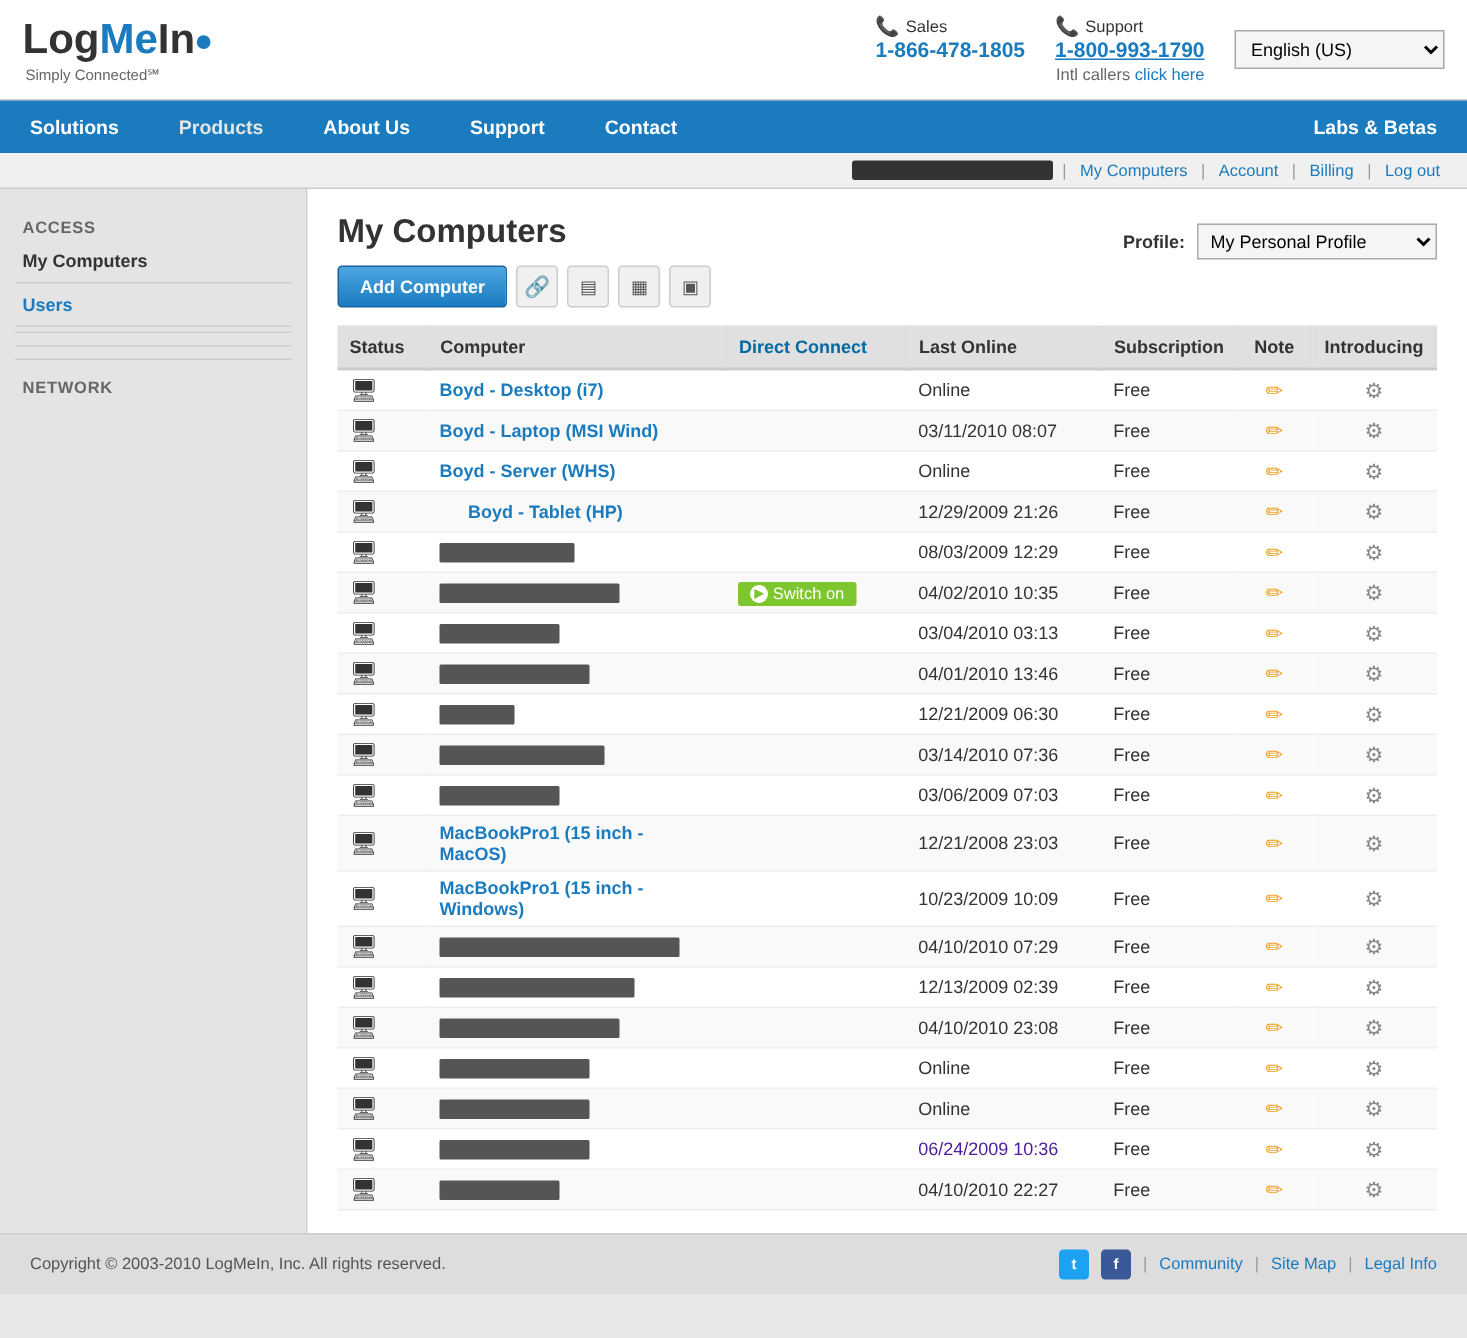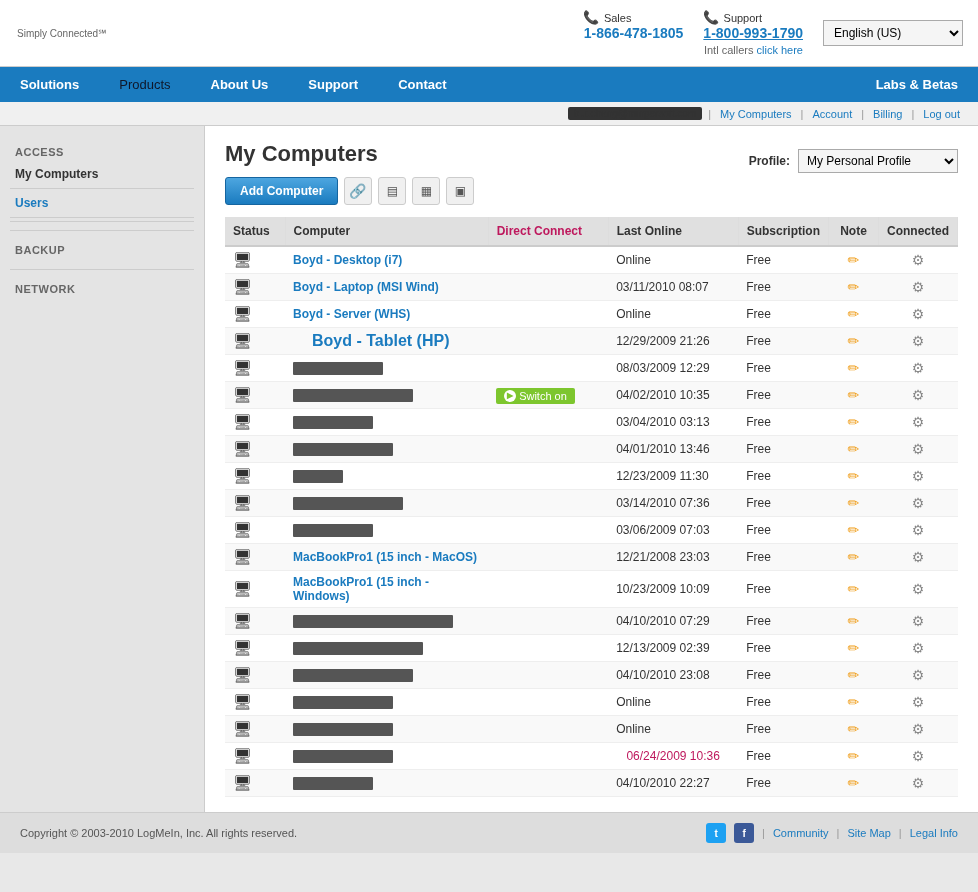--- a/index.html
+++ b/index.html
@@ -53,20 +53,23 @@
 
     
     #footer { background: #e0e0e0; border-top: 1px solid #ccc; padding: 12px 20px; display: flex; align-items: center; justify-content: space-between; font-size: 11px; color: #555; }
   </style>
 </head>
 <body>
 
 <div id="top-bar">
   <div id="logo-area">
     <div style="cursor:pointer;">
+      <span style="font-size:28px; font-weight:900; color:#333; font-family:Arial Black,Arial,sans-serif;">
+        <span>Log</span><span style="color:#1a7bbf;">Me</span><span>In</span><span style="color:#1a7bbf; font-size:32px; line-height:0; vertical-align:middle;">•</span>
+      </span>
       <div style="font-size:10px;color:#666;margin-left:2px;">Simply Connected℠</div>
     </div>
   </div>
 
   <div id="contact-info" style="display:flex; gap:20px; align-items:flex-start;">
     <div class="contact-block">
       <div style="display:flex;align-items:center;gap:4px;">
         <span style="font-size:13px;">📞</span>
         <span style="font-size:11px;color:#333;">Sales</span>
       </div>
@@ -90,21 +93,21 @@
       <option>English (US)</option>
       <option>Español</option>
       <option>Français</option>
       <option>Deutsch</option>
     </select>
   </div>
 </div>
 
 <div id="nav-bar" style="background:#1a7bbf;display:flex;align-items:center;">
   <a class="nav-item" href="#" style="color:#fff;padding:10px 20px;font-size:13px;font-weight:bold;text-decoration:none;display:inline-block;">Solutions</a>
-  <a class="nav-item" href="#" style="color:#0f172a;padding:10px 20px;font-size:13px;font-weight:normal;text-decoration:none;display:inline-block;">Products</a>
+  <a class="nav-item" href="#" style="color:#e5e5e5;padding:10px 20px;font-size:13px;font-weight:bold;text-decoration:none;display:inline-block;">Products</a>
   <a class="nav-item" href="#" style="color:#fff;padding:10px 20px;font-size:13px;font-weight:bold;text-decoration:none;display:inline-block;">About Us</a>
   <a class="nav-item" href="#" style="color:#fff;padding:10px 20px;font-size:13px;font-weight:bold;text-decoration:none;display:inline-block;">Support</a>
   <a class="nav-item" href="#" style="color:#fff;padding:10px 20px;font-size:13px;font-weight:bold;text-decoration:none;display:inline-block;">Contact</a>
   <div style="flex:1;"></div>
   <a class="nav-right" href="#" style="color:#fff;padding:0 20px;font-size:13px;font-weight:bold;text-decoration:none;">Labs &amp; Betas</a>
 </div>
 
 <div id="sub-nav" style="background:#f0f0f0;border-bottom:1px solid #ccc;padding:5px 15px;display:flex;align-items:center;justify-content:flex-end;font-size:11px;color:#333;gap:6px;">
   <span style="background:#333;color:#333;border-radius:2px;padding:1px 6px;font-size:10px;min-width:120px;display:inline-block;">b..t.chang@mingersoft.com</span>
   <span style="color:#999;">|</span>
@@ -124,21 +127,20 @@
     <div class="sidebar-item" style="padding:4px 15px;">
       <a href="#" style="color:#333;text-decoration:none;font-size:12px;font-weight:bold;">My Computers</a>
     </div>
     <hr style="border:none;border-top:1px solid #ccc;margin:3px 10px;">
     <div class="sidebar-item" style="padding:4px 15px;">
       <a href="#" style="color:#1a7bbf;text-decoration:none;font-size:12px;font-weight:bold;">Users</a>
     </div>
     <hr style="border:none;border-top:1px solid #ccc;margin:3px 10px;">
     <hr style="border:none;border-top:1px solid #ccc;margin:3px 10px;">
     <hr style="border:none;border-top:1px solid #ccc;margin:8px 10px;">
-    <div style="color:#666;font-size:11px;font-weight:bold;padding:5px 15px;text-transform:uppercase;letter-spacing:0.5px;">BACKUP</div>
     <hr style="border:none;border-top:1px solid #ccc;margin:8px 10px;">
     <div style="color:#666;font-size:11px;font-weight:bold;padding:5px 15px;text-transform:uppercase;letter-spacing:0.5px;">NETWORK</div>
 
   </div>
 
   <div id="content" style="flex:1;padding:15px 20px;background:#fff;">
 
     <div style="display:flex;align-items:flex-start;justify-content:space-between;margin-bottom:12px;">
       <div>
         <h1 style="font-size:22px;color:#333;font-weight:bold;margin-bottom:10px;">My Computers</h1>
@@ -156,25 +158,25 @@
           <option>My Personal Profile</option>
         </select>
       </div>
     </div>
 
     <table id="computers-table" style="width:100%;border-collapse:collapse;background:#fff;">
       <thead>
         <tr style="background:#e0e0e0;border-bottom:2px solid #ccc;">
           <th style="padding:7px 8px;text-align:left;font-size:12px;color:#333;font-weight:bold;border-right:1px solid #ddd;width:60px;">Status</th>
           <th style="padding:7px 8px;text-align:left;font-size:12px;color:#333;font-weight:bold;border-right:1px solid #ddd;">Computer</th>
-          <th style="padding:7px 8px;text-align:left;font-size:12px;color:#be185d;font-weight:bold;border-right:1px solid #ddd;width:120px;">Direct Connect</th>
+          <th style="padding:7px 8px;text-align:left;font-size:12px;color:#0369a1;font-weight:bold;border-right:1px solid #ddd;width:120px;">Direct Connect</th>
           <th style="padding:7px 8px;text-align:left;font-size:12px;color:#333;font-weight:bold;border-right:1px solid #ddd;width:130px;">Last Online</th>
           <th style="padding:7px 8px;text-align:left;font-size:12px;color:#333;font-weight:bold;border-right:1px solid #ddd;width:90px;">Subscription</th>
           <th style="padding:7px 8px;text-align:center;font-size:12px;color:#333;font-weight:bold;border-right:1px solid #ddd;width:50px;">Note</th>
-          <th style="padding:7px 8px;text-align:center;font-size:12px;color:#333;font-weight:bold;width:70px;">Connected</th>
+          <th style="padding:7px 8px;text-align:center;font-size:12px;color:#333;font-weight:bold;width:70px;">Introducing</th>
         </tr>
       </thead>
       <tbody id="computers-tbody">
 
         <tr style="border-bottom:1px solid #eee;">
           <td style="padding:4px 8px;vertical-align:middle;"><span style="font-size:15px;">🖥</span></td>
           <td style="padding:4px 8px;vertical-align:middle;"><a href="#" style="color:#1a7bbf;text-decoration:none;font-weight:bold;font-size:12px;">Boyd - Desktop (i7)</a></td>
           <td style="padding:4px 8px;vertical-align:middle;"></td>
           <td style="padding:4px 8px;vertical-align:middle;font-size:12px;color:#333;">Online</td>
           <td style="padding:4px 8px;vertical-align:middle;font-size:12px;">Free</td>
@@ -197,21 +199,21 @@
           <td style="padding:4px 8px;vertical-align:middle;"><a href="#" style="color:#1a7bbf;text-decoration:none;font-weight:bold;font-size:12px;">Boyd - Server (WHS)</a></td>
           <td style="padding:4px 8px;vertical-align:middle;"></td>
           <td style="padding:4px 8px;vertical-align:middle;font-size:12px;color:#333;">Online</td>
           <td style="padding:4px 8px;vertical-align:middle;font-size:12px;">Free</td>
           <td style="padding:4px 8px;text-align:center;vertical-align:middle;"><span style="color:#f0a020;font-size:14px;cursor:pointer;">✏</span></td>
           <td style="padding:4px 8px;text-align:center;vertical-align:middle;"><span style="color:#888;font-size:14px;cursor:pointer;">⚙</span></td>
         </tr>
 
         <tr style="border-bottom:1px solid #eee;background:#f9f9f9;">
           <td style="padding:4px 8px;vertical-align:middle;"><span style="font-size:15px;">🖥</span></td>
-          <td style="padding:4px 8px;vertical-align:middle;"><a href="#" style="color:#1a7bbf;text-decoration:none;font-weight:bold;font-size:16px;padding-left:19px;">Boyd - Tablet (HP)</a></td>
+          <td style="padding:4px 8px;vertical-align:middle;"><a href="#" style="color:#1a7bbf;text-decoration:none;font-weight:bold;font-size:12px;padding-left:19px;">Boyd - Tablet (HP)</a></td>
           <td style="padding:4px 8px;vertical-align:middle;"></td>
           <td style="padding:4px 8px;vertical-align:middle;font-size:12px;color:#333;">12/29/2009 21:26</td>
           <td style="padding:4px 8px;vertical-align:middle;font-size:12px;">Free</td>
           <td style="padding:4px 8px;text-align:center;vertical-align:middle;"><span style="color:#f0a020;font-size:14px;cursor:pointer;">✏</span></td>
           <td style="padding:4px 8px;text-align:center;vertical-align:middle;"><span style="color:#888;font-size:14px;cursor:pointer;">⚙</span></td>
         </tr>
 
         <tr style="border-bottom:1px solid #eee;">
           <td style="padding:4px 8px;vertical-align:middle;"><span style="font-size:15px;">🖥</span></td>
           <td style="padding:4px 8px;vertical-align:middle;"><span style="display:inline-block;background:#555;color:transparent;border-radius:1px;min-width:90px;height:13px;vertical-align:middle;"></span></td>
@@ -249,21 +251,21 @@
           <td style="padding:4px 8px;vertical-align:middle;font-size:12px;color:#333;">04/01/2010 13:46</td>
           <td style="padding:4px 8px;vertical-align:middle;font-size:12px;">Free</td>
           <td style="padding:4px 8px;text-align:center;vertical-align:middle;"><span style="color:#f0a020;font-size:14px;cursor:pointer;">✏</span></td>
           <td style="padding:4px 8px;text-align:center;vertical-align:middle;"><span style="color:#888;font-size:14px;cursor:pointer;">⚙</span></td>
         </tr>
 
         <tr style="border-bottom:1px solid #eee;">
           <td style="padding:4px 8px;vertical-align:middle;"><span style="font-size:15px;">🖥</span></td>
           <td style="padding:4px 8px;vertical-align:middle;"><span style="display:inline-block;background:#555;color:transparent;border-radius:1px;min-width:50px;height:13px;vertical-align:middle;"></span></td>
           <td style="padding:4px 8px;vertical-align:middle;"></td>
-          <td style="padding:4px 8px;vertical-align:middle;font-size:12px;color:#333;">12/23/2009 11:30</td>
+          <td style="padding:4px 8px;vertical-align:middle;font-size:12px;color:#333;">12/21/2009 06:30</td>
           <td style="padding:4px 8px;vertical-align:middle;font-size:12px;">Free</td>
           <td style="padding:4px 8px;text-align:center;vertical-align:middle;"><span style="color:#f0a020;font-size:14px;cursor:pointer;">✏</span></td>
           <td style="padding:4px 8px;text-align:center;vertical-align:middle;"><span style="color:#888;font-size:14px;cursor:pointer;">⚙</span></td>
         </tr>
 
         <tr style="border-bottom:1px solid #eee;background:#f9f9f9;">
           <td style="padding:4px 8px;vertical-align:middle;"><span style="font-size:15px;">🖥</span></td>
           <td style="padding:4px 8px;vertical-align:middle;"><span style="display:inline-block;background:#555;color:transparent;border-radius:1px;min-width:110px;height:13px;vertical-align:middle;"></span></td>
           <td style="padding:4px 8px;vertical-align:middle;"></td>
           <td style="padding:4px 8px;vertical-align:middle;font-size:12px;color:#333;">03/14/2010 07:36</td>
@@ -349,21 +351,21 @@
           <td style="padding:4px 8px;vertical-align:middle;font-size:12px;color:#333;">Online</td>
           <td style="padding:4px 8px;vertical-align:middle;font-size:12px;">Free</td>
           <td style="padding:4px 8px;text-align:center;vertical-align:middle;"><span style="color:#f0a020;font-size:14px;cursor:pointer;">✏</span></td>
           <td style="padding:4px 8px;text-align:center;vertical-align:middle;"><span style="color:#888;font-size:14px;cursor:pointer;">⚙</span></td>
         </tr>
 
         <tr style="border-bottom:1px solid #eee;">
           <td style="padding:4px 8px;vertical-align:middle;"><span style="font-size:15px;">🖥</span></td>
           <td style="padding:4px 8px;vertical-align:middle;"><span style="display:inline-block;background:#555;color:transparent;border-radius:1px;min-width:100px;height:13px;vertical-align:middle;"></span></td>
           <td style="padding:4px 8px;vertical-align:middle;"></td>
-          <td style="padding:4px 8px;vertical-align:middle;font-size:12px;color:#be185d;text-align:center;">06/24/2009 10:36</td>
+          <td style="padding:4px 8px;vertical-align:middle;font-size:12px;color:#4c1d95;">06/24/2009 10:36</td>
           <td style="padding:4px 8px;vertical-align:middle;font-size:12px;">Free</td>
           <td style="padding:4px 8px;text-align:center;vertical-align:middle;"><span style="color:#f0a020;font-size:14px;cursor:pointer;">✏</span></td>
           <td style="padding:4px 8px;text-align:center;vertical-align:middle;"><span style="color:#888;font-size:14px;cursor:pointer;">⚙</span></td>
         </tr>
 
         <tr style="border-bottom:1px solid #eee;background:#f9f9f9;">
           <td style="padding:4px 8px;vertical-align:middle;"><span style="font-size:15px;">🖥</span></td>
           <td style="padding:4px 8px;vertical-align:middle;"><span style="display:inline-block;background:#555;color:transparent;border-radius:1px;min-width:80px;height:13px;vertical-align:middle;"></span></td>
           <td style="padding:4px 8px;vertical-align:middle;"></td>
           <td style="padding:4px 8px;vertical-align:middle;font-size:12px;color:#333;">04/10/2010 22:27</td>

